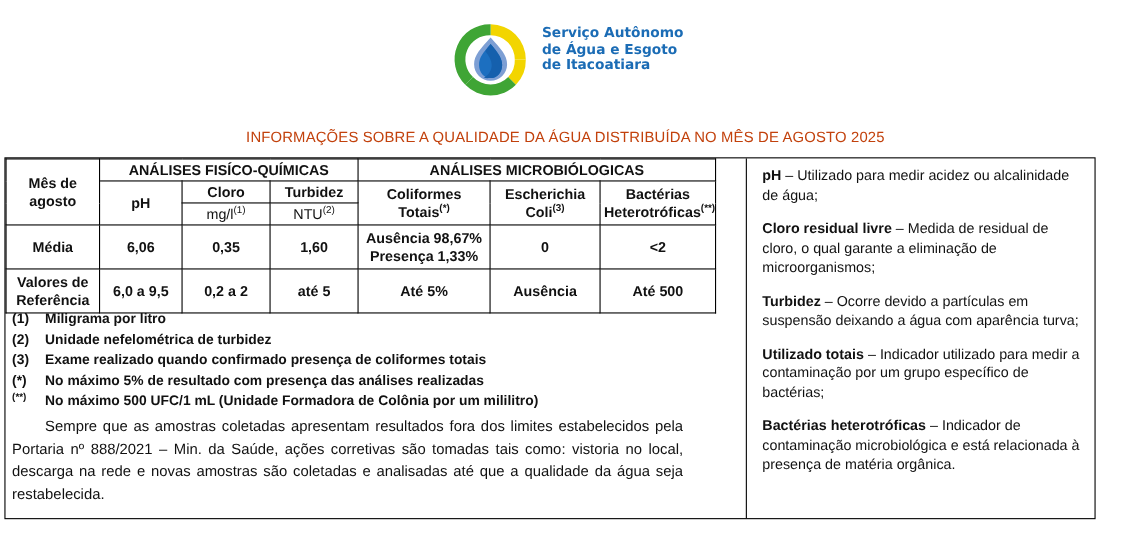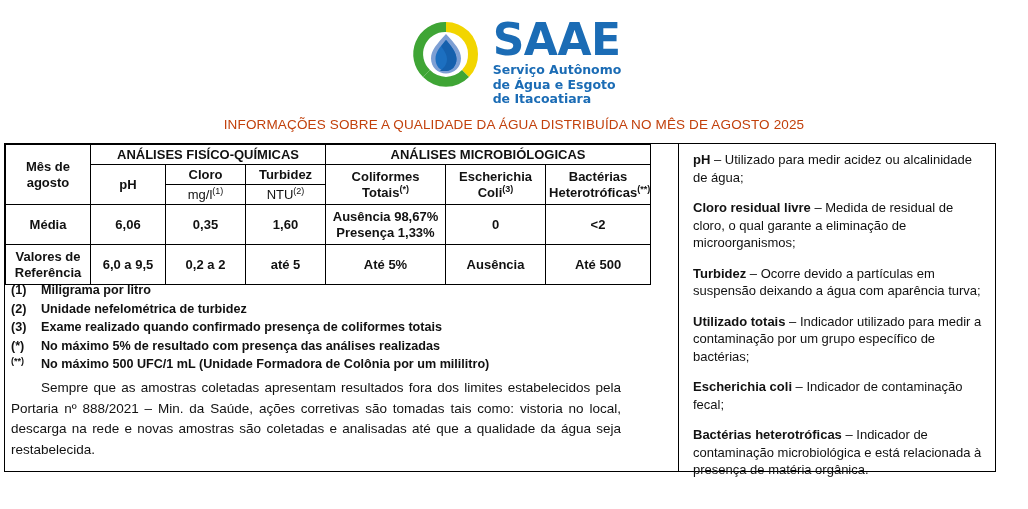--- a/index.html
+++ b/index.html
@@ -148,21 +148,20 @@
       <svg class="logo-mark" viewBox="0 0 78 84">
         <path d="M39 6 A32 32 0 0 1 71 38 L61 38 A22 22 0 0 0 39 16 Z" fill="#f2d500"></path>
         <path d="M71 38 A32 32 0 0 1 62 61 L55 54 A22 22 0 0 0 61 38 Z" fill="#f2d500"></path>
         <path d="M39 6 A32 32 0 0 0 16 61 L23 54 A22 22 0 0 1 39 16 Z" fill="#3fa535"></path>
         <path d="M16 61 A32 32 0 0 0 62 61 L55 54 A22 22 0 0 1 23 54 Z" fill="#3fa535"></path>
         <path d="M39 18 C30 28 24 34 24 42.5 C24 51 30.7 57.5 39 57.5 C47.3 57.5 54 51 54 42.5 C54 34 48 28 39 18 Z" fill="#7d9fd4"></path>
         <path d="M39 24 C32.5 31.5 28.5 36 28.5 43 C28.5 50 33.2 55 39 55 C44.8 55 49.5 50 49.5 43 C49.5 37.5 46 32.5 41.5 27 C40.8 26 40 25 39 24 Z" fill="#1c6fc0"></path>
         <path d="M39 24 C37 26.5 35.5 28.5 34.2 30.5 C37.6 35 40 39 40 43 C40 48 37 52.5 32.8 54.5 C34.7 55.4 36.8 55 39 55 C44.8 55 49.5 50 49.5 43 C49.5 37.5 46 32.5 41.5 27 C40.8 26 40 25 39 24 Z" fill="#1560ad"></path>
       </svg>
       <div class="logo-text">
-        <div class="logo-word">SAAE</div>
         <div class="logo-sub">
           <div>Serviço Autônomo</div>
           <div>de Água e Esgoto</div>
           <div>de Itacoatiara</div>
         </div>
       </div>
     </div>
   </div>
 
   <div class="page-title">INFORMAÇÕES SOBRE A QUALIDADE DA ÁGUA DISTRIBUÍDA NO MÊS DE AGOSTO 2025</div>
@@ -273,21 +272,18 @@
       <div class="gloss-item">
         <span class="gloss-term">Cloro residual livre</span><span> – Medida de residual de cloro, o qual garante a eliminação de microorganismos;</span>
       </div>
       <div class="gloss-item">
         <span class="gloss-term">Turbidez</span><span> – Ocorre devido a partículas em suspensão deixando a água com aparência turva;</span>
       </div>
       <div class="gloss-item">
         <span class="gloss-term">Utilizado totais</span><span> – Indicador utilizado para medir a contaminação por um grupo específico de bactérias;</span>
       </div>
       <div class="gloss-item">
-        <span class="gloss-term">Escherichia coli</span><span> – Indicador de contaminação fecal;</span>
-      </div>
-      <div class="gloss-item">
         <span class="gloss-term">Bactérias heterotróficas</span><span> – Indicador de contaminação microbiológica e está relacionada à presença de matéria orgânica.</span>
       </div>
     </div>
 
   </div>
 </div>
 
 </body></html>

